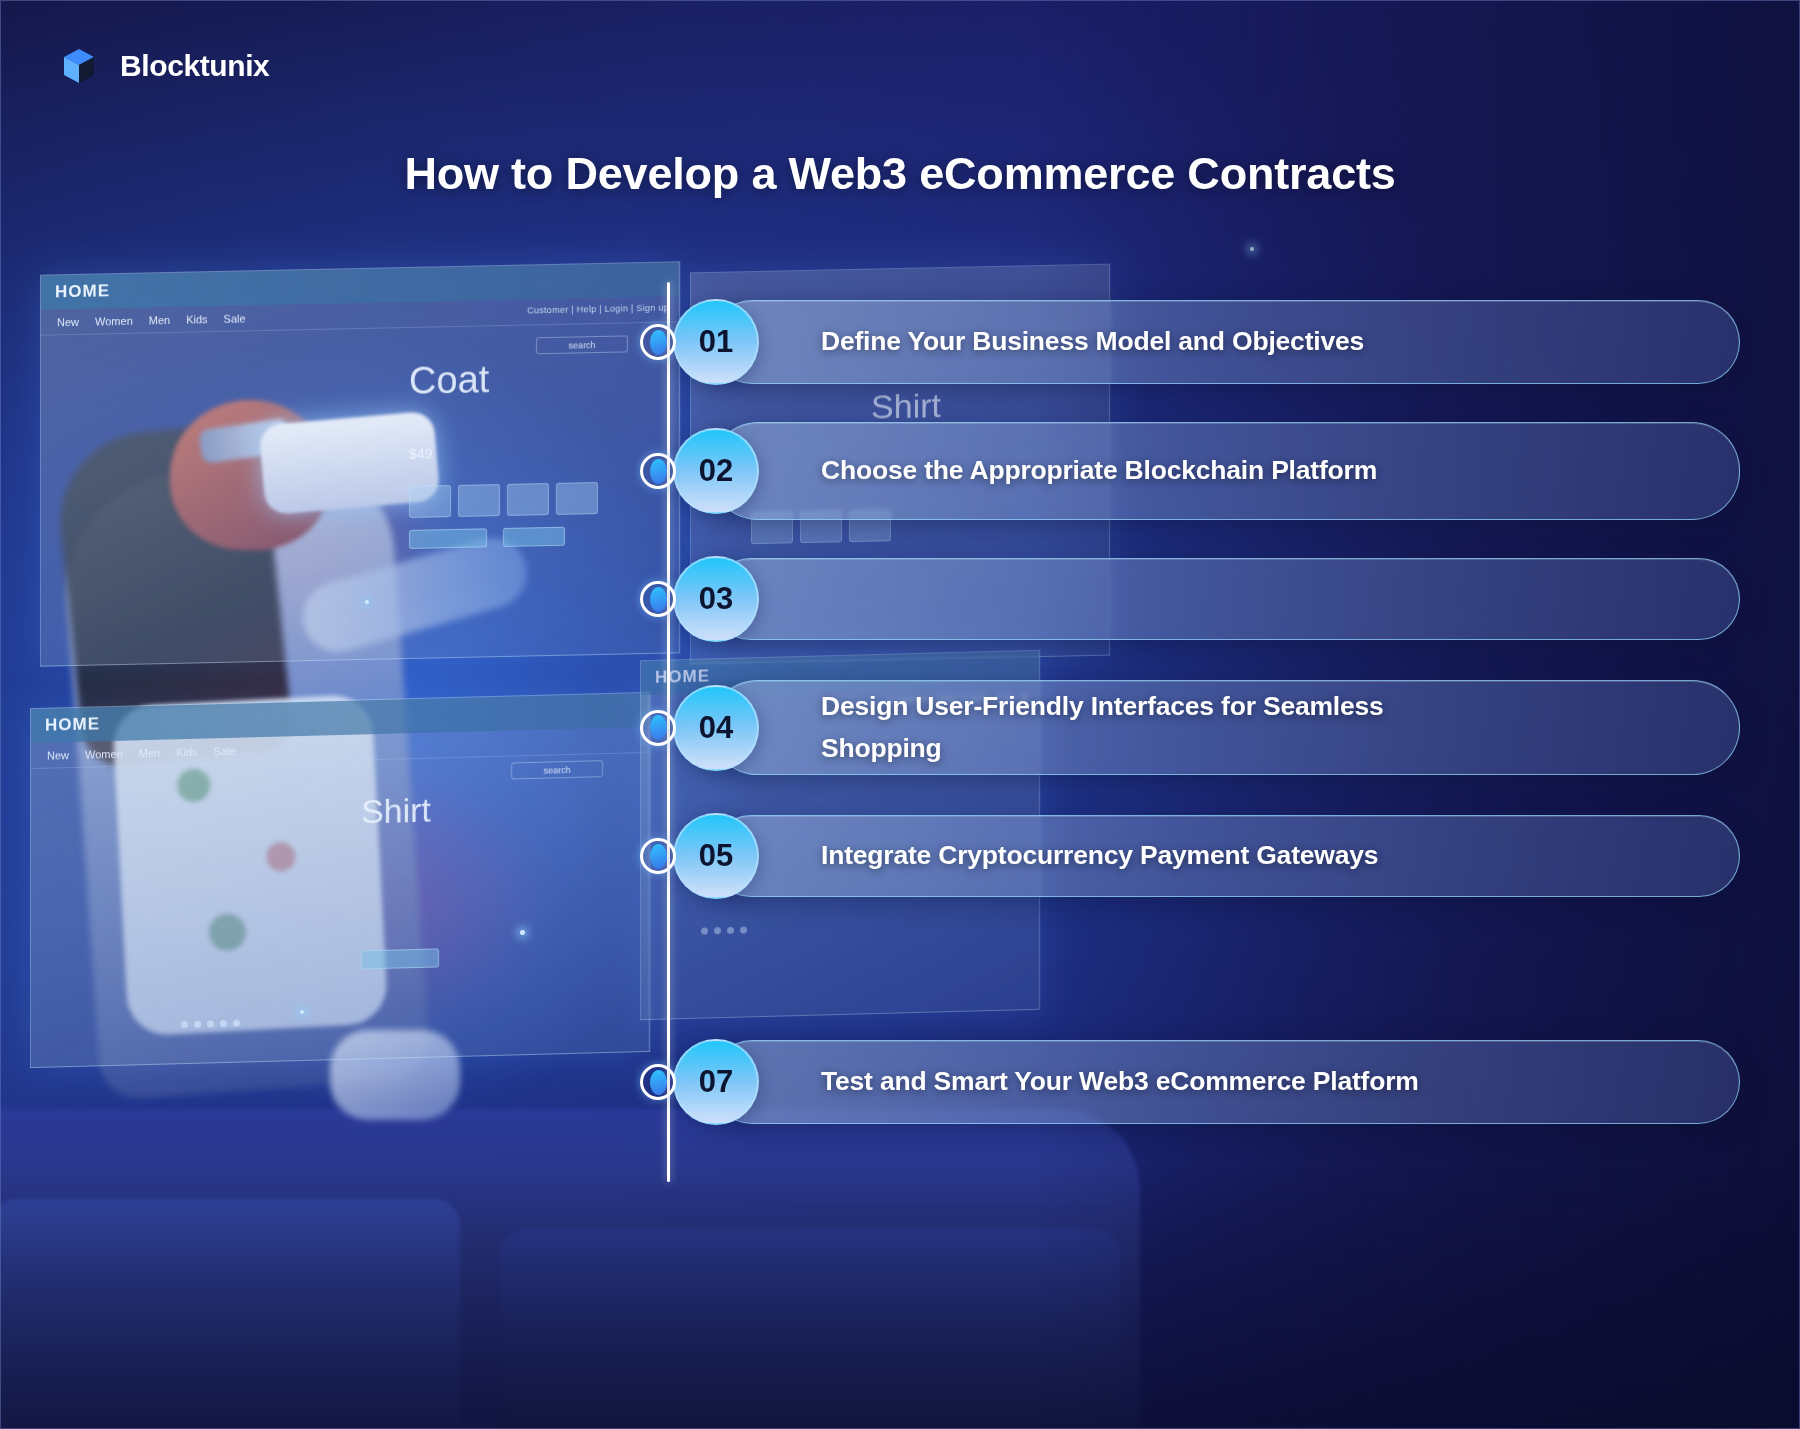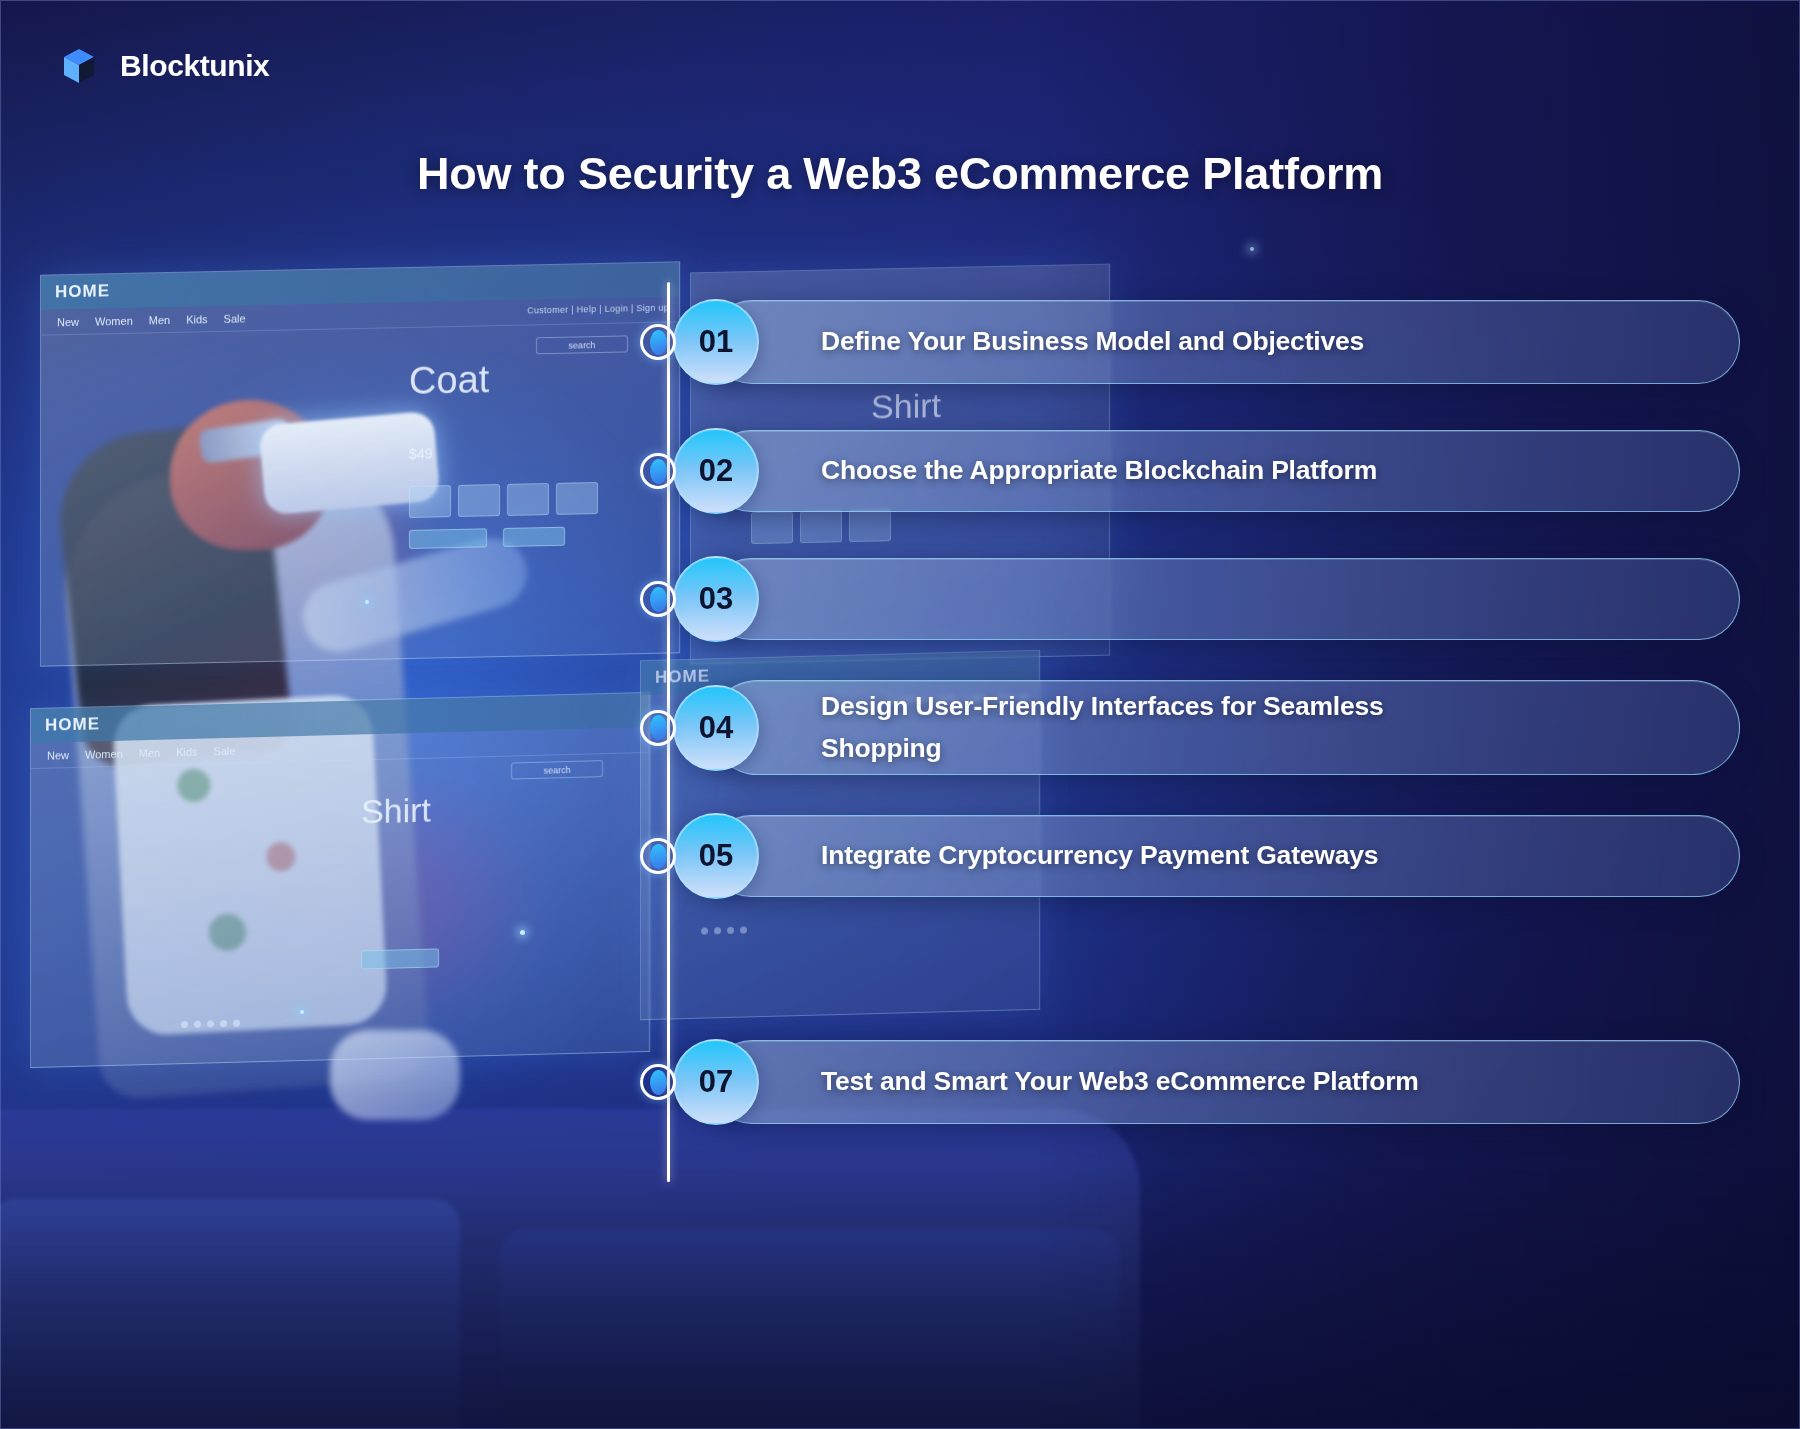--- a/index.html
+++ b/index.html
@@ -325,21 +325,21 @@
     <span class="logo-mark">
       <svg viewBox="0 0 34 36" width="34" height="36" aria-hidden="true">
         <path d="M17 1 L32 9 L17 17 L2 9 Z" fill="#3f8cff"></path>
         <path d="M2 9 L17 17 L17 35 L2 27 Z" fill="#5fb0ff"></path>
         <path d="M32 9 L17 17 L17 35 L32 27 Z" fill="#121a33"></path>
       </svg>
     </span>
     <span class="logo-text">Blocktunix</span>
   </div>
 
-  <h1 class="deck-title">How to Security a Web3 eCommerce Platform</h1>
+  <h1 class="deck-title">How to Develop a Web3 eCommerce Contracts</h1>
 
   <div class="timeline-axis"></div>
 
   <div class="steps">
 
     <div class="step" style="top:300px; width:1100px; height:84px;">
       <span class="node">
           <span class="pill"></span>
         </span>
       <div class="card" style="width:1030px; height:84px;">
@@ -347,21 +347,21 @@
         <div class="card-text">
           <span>Define Your Business Model and Objectives</span>
         </div>
       </div>
     </div>
 
     <div class="step" style="top:430px; width:1100px; height:82px;">
       <span class="node">
           <span class="pill"></span>
         </span>
-      <div class="card" style="width:1030px; height:82px;">
+      <div class="card" style="width:1030px; height:98px;">
         <span class="badge">02</span>
         <div class="card-text">
           <span>Choose the Appropriate Blockchain Platform</span>
         </div>
       </div>
     </div>
 
     <div class="step" style="top:560px; width:1100px; height:78px;">
       <span class="node">
           <span class="pill"></span>

